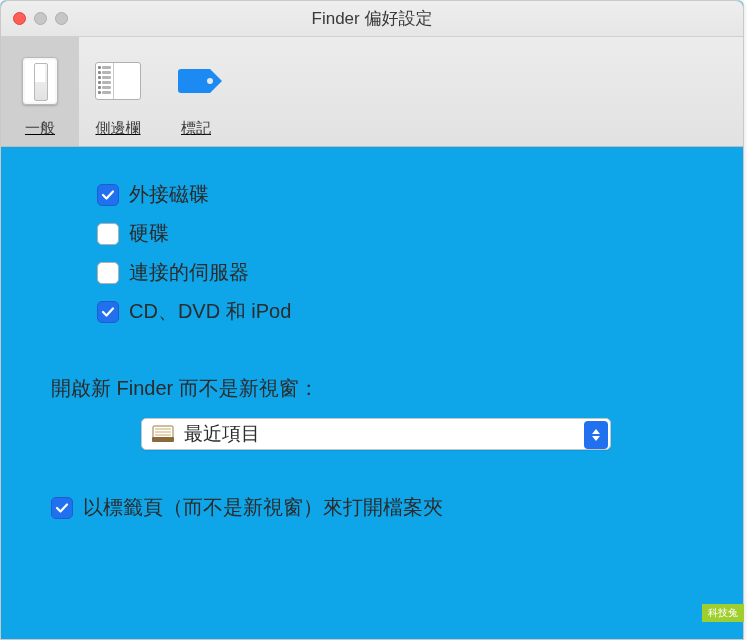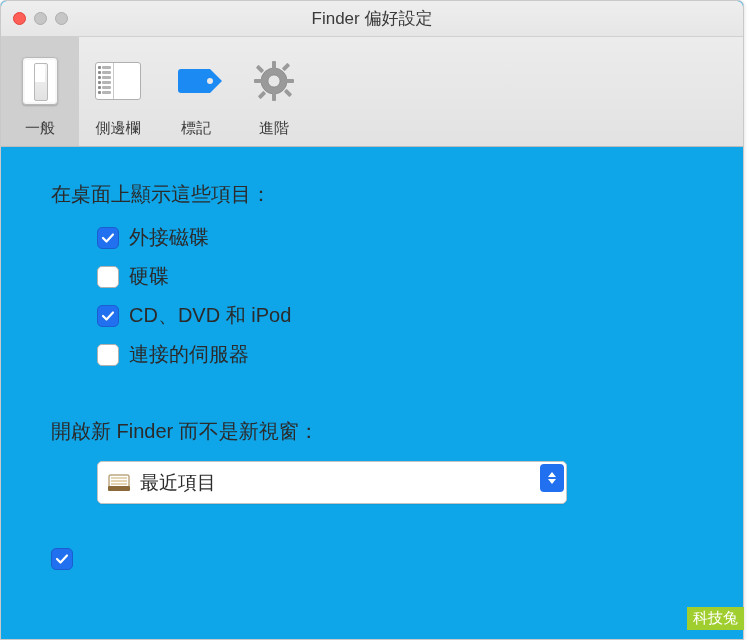--- a/index.html
+++ b/index.html
@@ -48,20 +48,21 @@
     font-size: 17px;
     color: #3a3a3a;
     pointer-events: none;
   }
   .toolbar {
     height: 110px;
     background: linear-gradient(#ececec, #e2e2e2);
     border-bottom: 1px solid #bcbcbc;
     display: flex;
     align-items: stretch;
+    text-decoration: underline;
   }
   .tool-item {
     width: 78px;
     display: flex;
     flex-direction: column;
     align-items: center;
     justify-content: flex-end;
     padding-bottom: 8px;
     cursor: default;
   }
@@ -195,28 +196,29 @@
   .cbox.checked svg { display:block; }
   .cbox svg { display:none; width:14px; height:14px; }
 
   .dropdown-row {
     margin-left: 46px;
     margin-top: 14px;
     margin-bottom: 44px;
   }
   .dropdown {
     width: 470px;
-    height: 43px;
+    height: 32px;
     border: 1px solid #c4c4c4;
     border-radius: 5px;
     background: #fff;
     display: flex;
     align-items: center;
     position: relative;
     box-shadow: 0 1px 1px rgba(0,0,0,0.05);
+    margin-left: 44px;
   }
   .dd-icon {
     width: 30px; height: 24px;
     margin-left: 6px;
     display:flex; align-items:center; justify-content:center;
   }
   .dd-label {
     font-size: 19px;
     margin-left: 6px;
   }
@@ -238,24 +240,24 @@
   .dd-arrows .down { border-top:5px solid #fff; }
 
   .tab-check-row {
     display:flex; align-items:center; gap:10px;
     margin-left: 0;
   }
 
   .watermark {
     position: absolute;
     right: 6px;
-    bottom: 10px;
+    bottom: 18px;
     background: #9fce2e;
     color: #fff;
-    font-size: 15px;
+    font-size: 10px;
     padding: 2px 6px;
     font-weight: 500;
   }
 </style>
 </head>
 <body>
 
 <div class="window">
 
   <div class="titlebar">
@@ -309,77 +311,53 @@
       <div class="tool-label">側邊欄</div>
     </div>
     <div class="tool-item">
       <div class="tool-icon">
         <div class="icon-tag-wrap">
             <div class="icon-tag"></div>
           </div>
       </div>
       <div class="tool-label">標記</div>
     </div>
-    <div class="tool-item">
-      <div class="tool-icon">
-        <div class="icon-gear">
-          <svg viewBox="0 0 44 44">
-            <g fill="#9a9a9a" stroke="#7a7a7a" stroke-width="0.6">
-              <circle cx="22" cy="22" r="13"></circle>
-            </g>
-            <g fill="#9a9a9a">
-              <rect x="20" y="2" width="4" height="8" rx="1"></rect>
-              <rect x="20" y="34" width="4" height="8" rx="1"></rect>
-              <rect x="2" y="20" width="8" height="4" rx="1"></rect>
-              <rect x="34" y="20" width="8" height="4" rx="1"></rect>
-              <rect x="6" y="6" width="4" height="8" rx="1" transform="rotate(-45 8 10)"></rect>
-              <rect x="34" y="30" width="4" height="8" rx="1" transform="rotate(-45 36 34)"></rect>
-              <rect x="30" y="6" width="8" height="4" rx="1" transform="rotate(-45 34 8)"></rect>
-              <rect x="6" y="34" width="8" height="4" rx="1" transform="rotate(-45 10 36)"></rect>
-            </g>
-            <circle cx="22" cy="22" r="6" fill="#e8e8e8" stroke="#7a7a7a" stroke-width="0.6"></circle>
-          </svg>
-        </div>
-      </div>
-      <div class="tool-label">進階</div>
-    </div>
   </div>
 
   <div class="content">
 
-    <div class="section-label">在桌面上顯示這些項目：</div>
 
     <div class="check-list">
       <div class="check-row">
         <div class="cbox checked">
           <svg viewBox="0 0 14 14">
               <polyline points="2,7 5.5,10.5 12,3.5" fill="none" stroke="#fff" stroke-width="2.2" stroke-linecap="round" stroke-linejoin="round"></polyline>
             </svg>
         </div>
         <span>外接磁碟</span>
       </div>
       <div class="check-row">
         <div class="cbox">
           
         </div>
         <span>硬碟</span>
       </div>
       <div class="check-row">
+        <div class="cbox">
+          
+        </div>
+        <span>連接的伺服器</span>
+      </div>
+      <div class="check-row">
         <div class="cbox checked">
           <svg viewBox="0 0 14 14">
               <polyline points="2,7 5.5,10.5 12,3.5" fill="none" stroke="#fff" stroke-width="2.2" stroke-linecap="round" stroke-linejoin="round"></polyline>
             </svg>
         </div>
         <span>CD、DVD 和 iPod</span>
-      </div>
-      <div class="check-row">
-        <div class="cbox">
-          
-        </div>
-        <span>連接的伺服器</span>
       </div>
     </div>
 
     <div class="section-label">開啟新 Finder 而不是新視窗：</div>
 
     <div class="dropdown-row">
       <div class="dropdown">
         <div class="dd-icon">
           <svg width="24" height="20" viewBox="0 0 24 20">
             <rect x="2" y="2" width="20" height="12" rx="1" fill="#fff" stroke="#9c7b42" stroke-width="1"></rect>
@@ -396,18 +374,19 @@
         </div>
       </div>
     </div>
 
     <div class="tab-check-row">
       <div class="cbox checked">
         <svg viewBox="0 0 14 14">
             <polyline points="2,7 5.5,10.5 12,3.5" fill="none" stroke="#fff" stroke-width="2.2" stroke-linecap="round" stroke-linejoin="round"></polyline>
           </svg>
       </div>
+      <span>以標籤頁（而不是新視窗）來打開檔案夾</span>
     </div>
 
   </div>
 </div>
 
 <div class="watermark">科技兔</div>
 
 </body></html>

